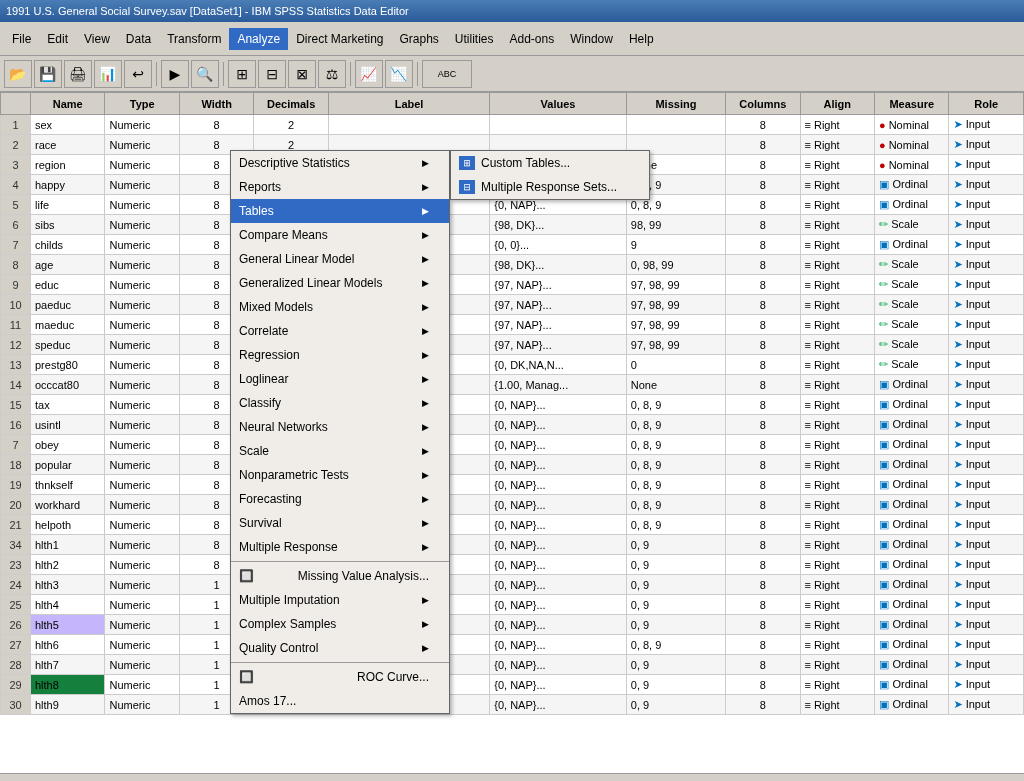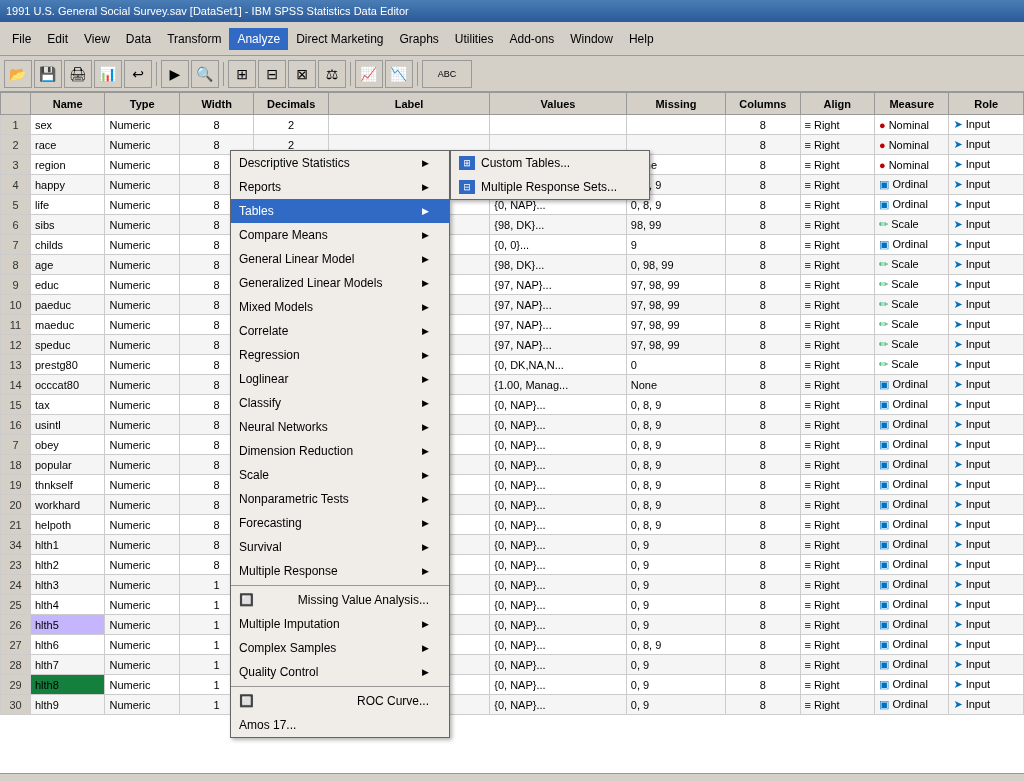--- a/index.html
+++ b/index.html
@@ -863,21 +863,20 @@
     <div class="analyze-menu-item active arrow-right">Tables</div>
     <div class="analyze-menu-item arrow-right">Compare Means</div>
     <div class="analyze-menu-item arrow-right">General Linear Model</div>
     <div class="analyze-menu-item arrow-right">Generalized Linear Models</div>
     <div class="analyze-menu-item arrow-right">Mixed Models</div>
     <div class="analyze-menu-item arrow-right">Correlate</div>
     <div class="analyze-menu-item arrow-right">Regression</div>
     <div class="analyze-menu-item arrow-right">Loglinear</div>
     <div class="analyze-menu-item arrow-right">Classify</div>
     <div class="analyze-menu-item arrow-right">Neural Networks</div>
-    <div class="analyze-menu-item arrow-right">Dimension Reduction</div>
     <div class="analyze-menu-item arrow-right">Scale</div>
     <div class="analyze-menu-item arrow-right">Nonparametric Tests</div>
     <div class="analyze-menu-item arrow-right">Forecasting</div>
     <div class="analyze-menu-item arrow-right">Survival</div>
     <div class="analyze-menu-item arrow-right">Multiple Response</div>
     <div class="menu-separator"></div>
     <div class="analyze-menu-item">
       <span style="margin-right:4px;">🔲</span>Missing Value Analysis...
     </div>
     <div class="analyze-menu-item arrow-right">Multiple Imputation</div>

